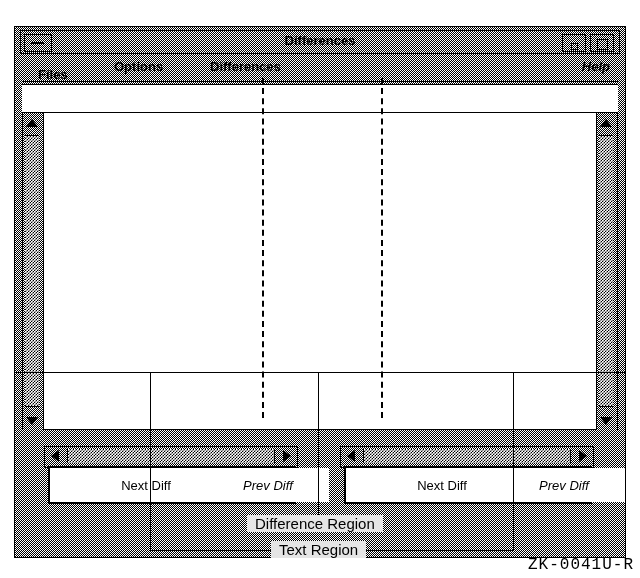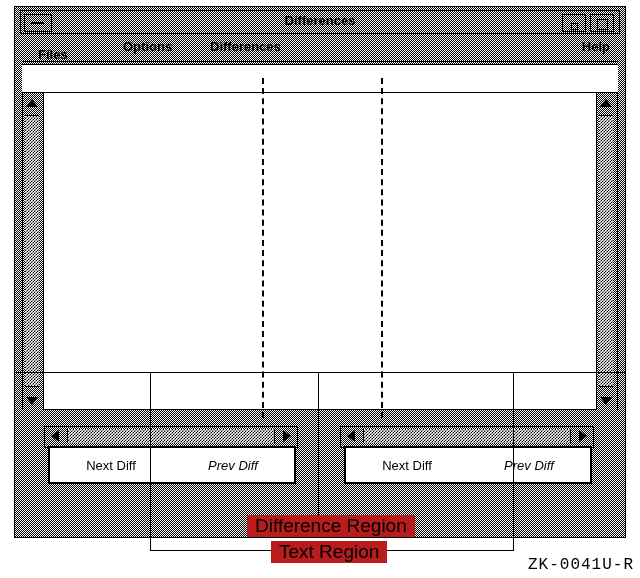--- a/index.html
+++ b/index.html
@@ -20,21 +20,21 @@
   .dither-lite{
     background-color:#ffffff;
     background-image:
       linear-gradient(45deg,#000 25%,transparent 25%,transparent 75%,#000 75%),
       linear-gradient(45deg,#000 25%,transparent 25%,transparent 75%,#000 75%);
     background-size:3px 3px;
     background-position:0 0,1.5px 1.5px;
   }
 
   
-  #window-frame{position:absolute;left:14px;top:6px;width:612px;height:532px;}
+  #window-frame{position:absolute;left:14px;top:26px;width:612px;height:532px;}
 
   #frame-outer{position:absolute;left:0;top:0;right:0;bottom:0;
                border:1px solid #000;}
   #frame-band{position:absolute;left:0;top:0;right:0;bottom:0;}
 
   
   #title-bar{position:absolute;left:6px;top:4px;width:598px;height:22px;
              border:1px solid #000;}
   #title-text{position:absolute;left:0;right:0;top:2px;text-align:center;
               font-size:13px;font-weight:bold;color:#000;letter-spacing:0px;}
@@ -43,23 +43,23 @@
   #win-menu-dash{position:absolute;left:6px;top:7px;width:13px;height:2px;background:#000;}
   #btn-minimize{position:absolute;right:33px;top:3px;width:22px;height:16px;border:1px solid #000;}
   #btn-maximize{position:absolute;right:5px;top:3px;width:22px;height:16px;border:1px solid #000;}
   .tb-glyph-min{position:absolute;left:8px;top:8px;width:5px;height:5px;border:1px solid #000;}
   .tb-glyph-max{position:absolute;left:6px;top:4px;width:9px;height:9px;border:1px solid #000;}
 
   
   #menu-bar{position:absolute;left:8px;top:28px;width:596px;height:28px;}
   .menu-item{position:absolute;top:5px;font-size:13px;font-weight:bold;color:#000;}
   #menu-files{left:16px;margin-top:8px;}
-  #menu-options{left:92px;margin-left:9px;}
+  #menu-options{left:92px;}
   #menu-differences{left:188px;}
-  #menu-help{right:8px;}
+  #menu-help{right:8px;font-style:italic;}
   #menu-rule{position:absolute;left:0;top:27px;width:596px;height:1px;background:#000;}
 
   
   #filename-strip{position:absolute;left:8px;top:58px;width:596px;height:28px;
                   background:#ffffff;border-top:1px solid #000;border-bottom:1px solid #000;}
 
   
   #panes{position:absolute;left:8px;top:86px;width:596px;height:318px;}
 
   .vscroll{position:absolute;top:0;width:20px;height:318px;border:1px solid #000;}
@@ -83,39 +83,39 @@
   .hs-arrow{position:absolute;top:1px;width:16px;height:16px;}
   .hs-arrow.left{left:2px;}
   .hs-arrow.right{right:2px;}
   .hs-thumb{position:absolute;top:2px;left:22px;right:22px;height:14px;
             border-left:1px solid #000;border-right:1px solid #000;}
 
   .btn-row{position:absolute;top:36px;height:34px;border:2px solid #000;background:#ffffff;}
   #btn-row-left{left:26px;width:244px;}
   #btn-row-right{left:322px;width:244px;}
   .dbtn{position:absolute;top:0;height:34px;display:flex;align-items:center;justify-content:center;
-        font-size:13px;color:#000;background:#ffffff;}
+        font-size:13px;color:#000;background:#ffffff;padding-left:35px;}
   .dbtn.first{left:0;width:50%;border-right:2px solid #000;}
   .dbtn.second{left:50%;width:50%;font-style:italic;}
   #btn-row-right .dbtn.first{border-right:none;}
 
   
   .vdash{position:absolute;width:0;border-left:2px dashed #000;}
   #dash-left{left:262px;top:78px;height:340px;}
   #dash-right{left:381px;top:78px;height:340px;}
 
   .vline{position:absolute;width:1px;background:#000;}
   .hline{position:absolute;height:1px;background:#000;}
 
   #lead-diff-v{left:318px;top:372px;height:150px;width:1px;}
   #lead-text-left{left:150px;top:372px;height:178px;width:1px;}
   #lead-text-right{left:513px;top:372px;height:178px;width:1px;}
   #lead-mid-h{left:14px;top:372px;width:612px;height:1px;}
 
-  .callout-label{position:absolute;font-size:19px;color:#000;background:#b91c1c;
+  .callout-label{position:absolute;font-size:15px;color:#000;background:#e5e5e5;
                  padding:0 8px;white-space:nowrap;}
   #label-difference-region{left:247px;top:515px;}
 
   #text-regions-rule{left:150px;top:550px;width:364px;height:1px;}
   #label-text-regions{left:271px;top:541px;}
 
   #figure-id{position:absolute;right:6px;top:556px;font-size:16px;color:#000;
              font-family:"Liberation Mono","DejaVu Sans Mono",monospace;letter-spacing:1px;}
 
   

